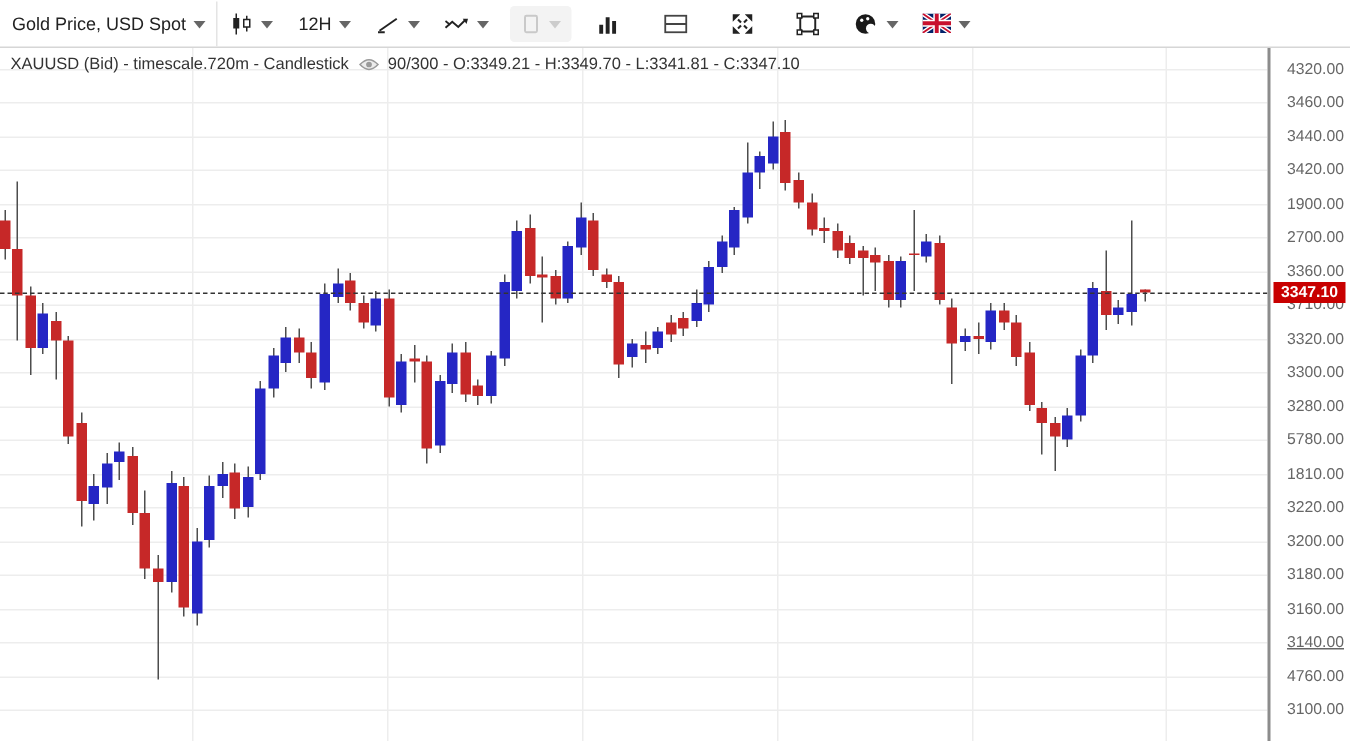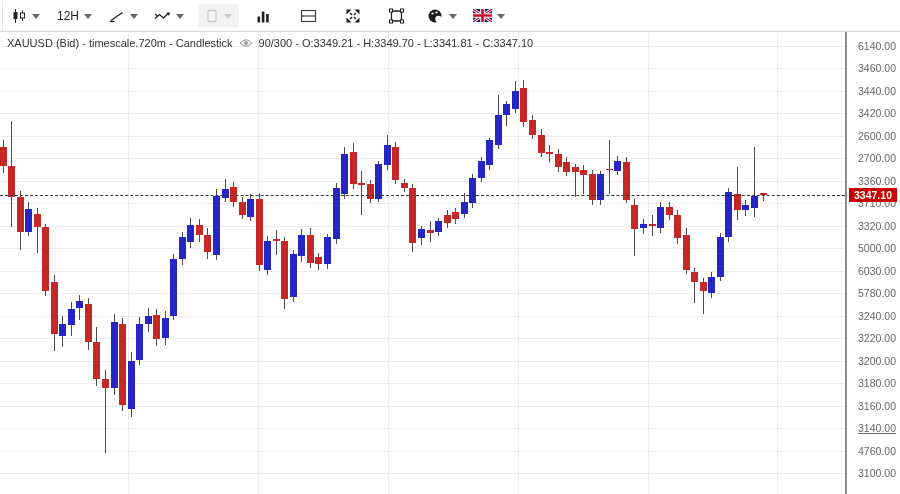--- a/index.html
+++ b/index.html
@@ -35,20 +35,24 @@
   #axis{position:absolute;top:0;right:0;width:53px;height:462px;background:#fff;
         border-left:2px solid #8c8c8c;cursor:ns-resize;z-index:3;}
   .tick{position:absolute;right:4px;font-size:10.5px;color:#666;line-height:12px;}
   #ptag{position:absolute;left:2px;width:48px;height:14px;background:#c80000;color:#fff;
         font-size:10.5px;font-weight:bold;text-align:center;line-height:14px;z-index:5;}
 </style>
 </head>
 <body>
 
 <div class="toolbar">
+  <div class="tb-btn" style="padding-left:8px">
+    <span class="tb-label">Gold Price, USD Spot</span>
+    <span class="caret"></span>
+  </div>
   <div class="sep"></div>
 
   <div class="tb-btn" style="margin-left:2px">
     <span class="tb-ico">
       <svg width="15" height="16" viewBox="0 0 15 16">
         <line x1="3.5" y1="1" x2="3.5" y2="15" stroke="#222" stroke-width="1"></line>
         <rect x="1.5" y="4" width="4" height="7" fill="#222"></rect>
         <line x1="10.5" y1="2.5" x2="10.5" y2="13" stroke="#222" stroke-width="1"></line>
         <rect x="8.5" y="5" width="4" height="5" fill="#fff" stroke="#222"></rect>
       </svg>
@@ -380,33 +384,33 @@
       <svg width="14" height="10" viewBox="0 0 14 10">
         <path d="M1,5 Q7,-1.5 13,5 Q7,11.5 1,5 Z" fill="#ececec" stroke="#9a9a9a" stroke-width="1"></path>
         <circle cx="7" cy="5" r="1.9" fill="#9a9a9a"></circle>
       </svg>
       </span>
     <span>90/300 - O:3349.21 - H:3349.70 - L:3341.81 - C:3347.10</span>
   </div>
 
   <div id="axis">
     <div id="ptag" style="top: 156.446px; background: rgb(200, 0, 0);">3347.10</div>
-  <div class="tick" style="top: 8px;">6140.00</div>
+  <div class="tick" style="top: 8px;">4320.00</div>
       <div class="tick" style="top: 30.49px;">3460.00</div>
       <div class="tick" style="top: 52.98px;">3440.00</div>
       <div class="tick" style="top: 75.47px;">3420.00</div>
-      <div class="tick" style="top: 97.96px;">2600.00</div>
+      <div class="tick" style="top: 97.96px;">1900.00</div>
       <div class="tick" style="top: 120.45px;">2700.00</div>
       <div class="tick" style="top: 142.94px;">3360.00</div>
       <div class="tick" style="top: 165.43px;">3710.00</div>
       <div class="tick" style="top: 187.92px;">3320.00</div>
-      <div class="tick" style="top: 210.41px;">5000.00</div>
-      <div class="tick" style="top: 232.9px;">6030.00</div>
+      <div class="tick" style="top: 210.41px;">3300.00</div>
+      <div class="tick" style="top: 232.9px;">3280.00</div>
       <div class="tick" style="top: 255.39px;">5780.00</div>
-      <div class="tick" style="top: 277.88px;">3240.00</div>
+      <div class="tick" style="top: 277.88px;">1810.00</div>
       <div class="tick" style="top: 300.37px;">3220.00</div>
       <div class="tick" style="top: 322.86px;">3200.00</div>
       <div class="tick" style="top: 345.35px;">3180.00</div>
       <div class="tick" style="top: 367.84px;">3160.00</div>
       <div class="tick" style="top: 390.33px; text-decoration: underline;">3140.00</div>
       <div class="tick" style="top: 412.82px;">4760.00</div>
       <div class="tick" style="top: 435.31px;">3100.00</div>
     </div>
 </div>
 

